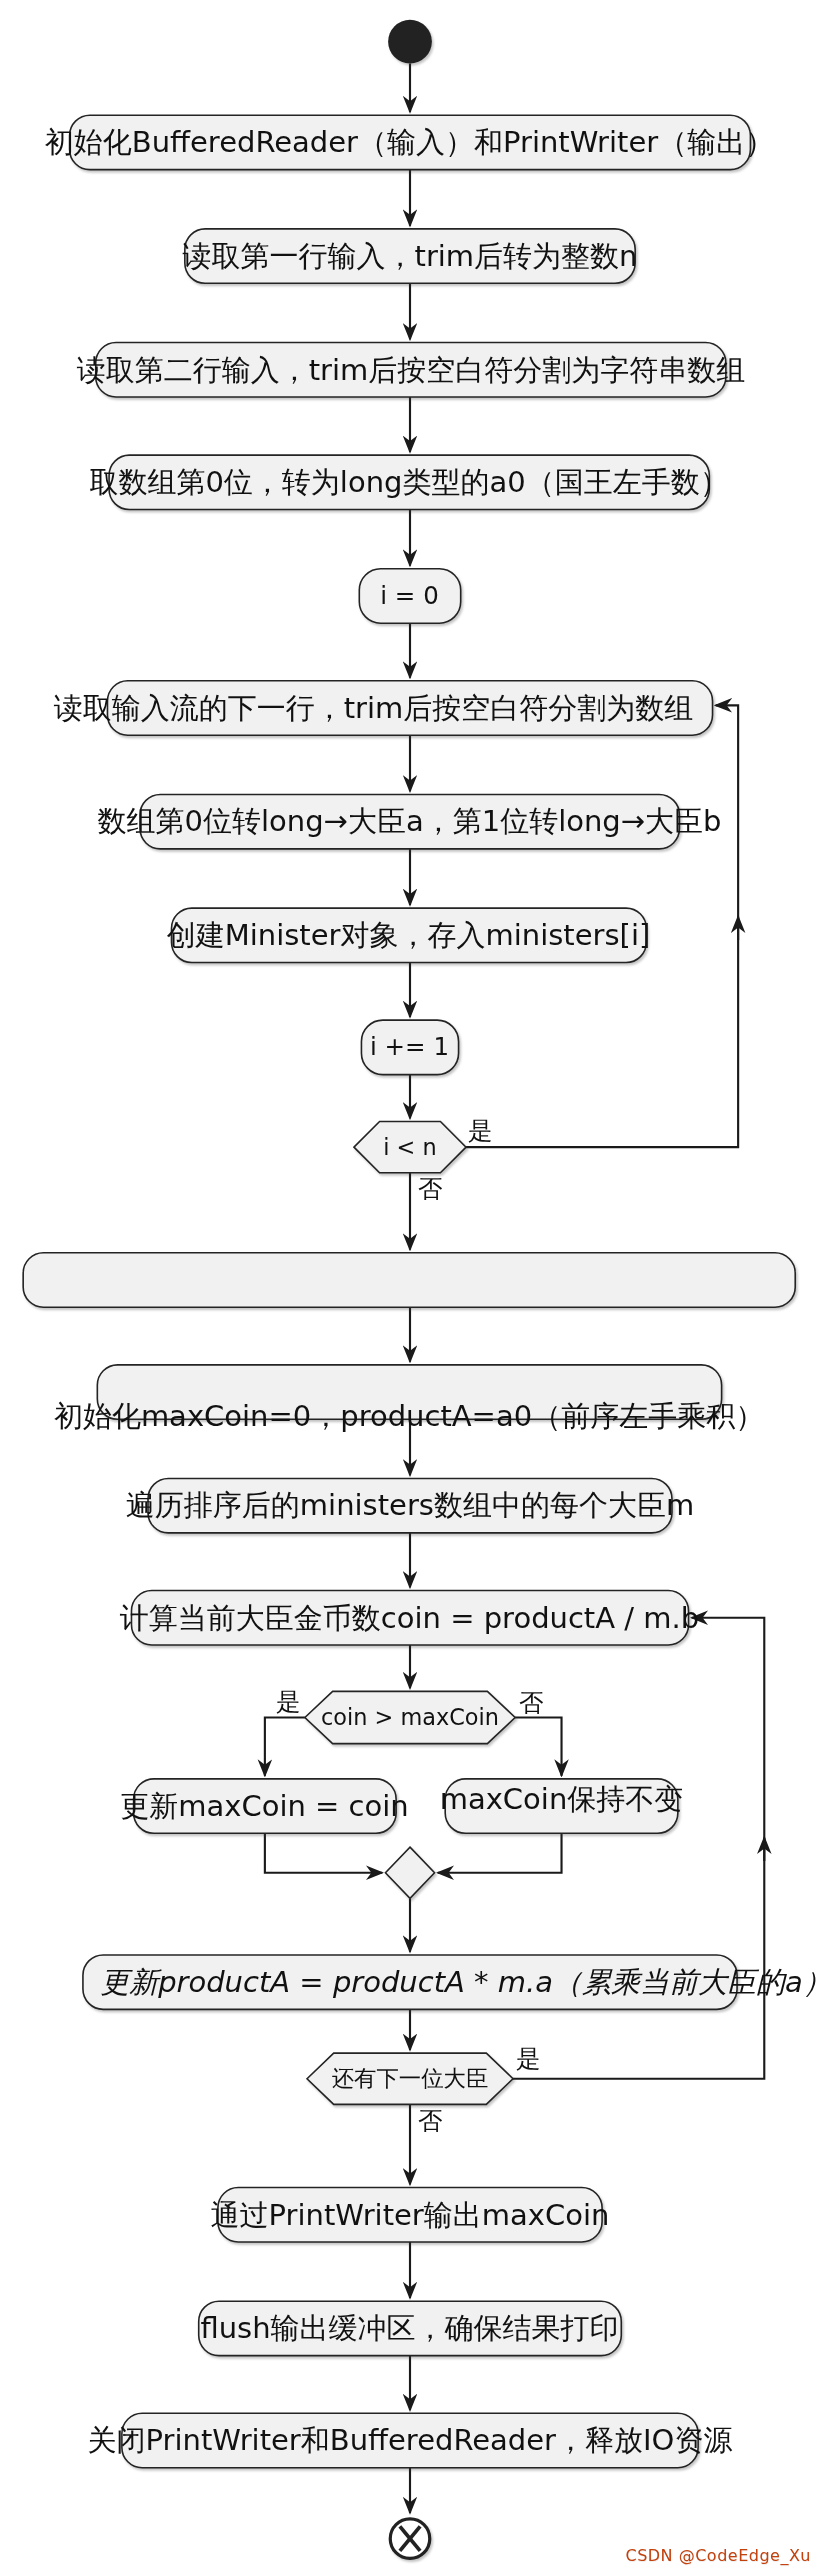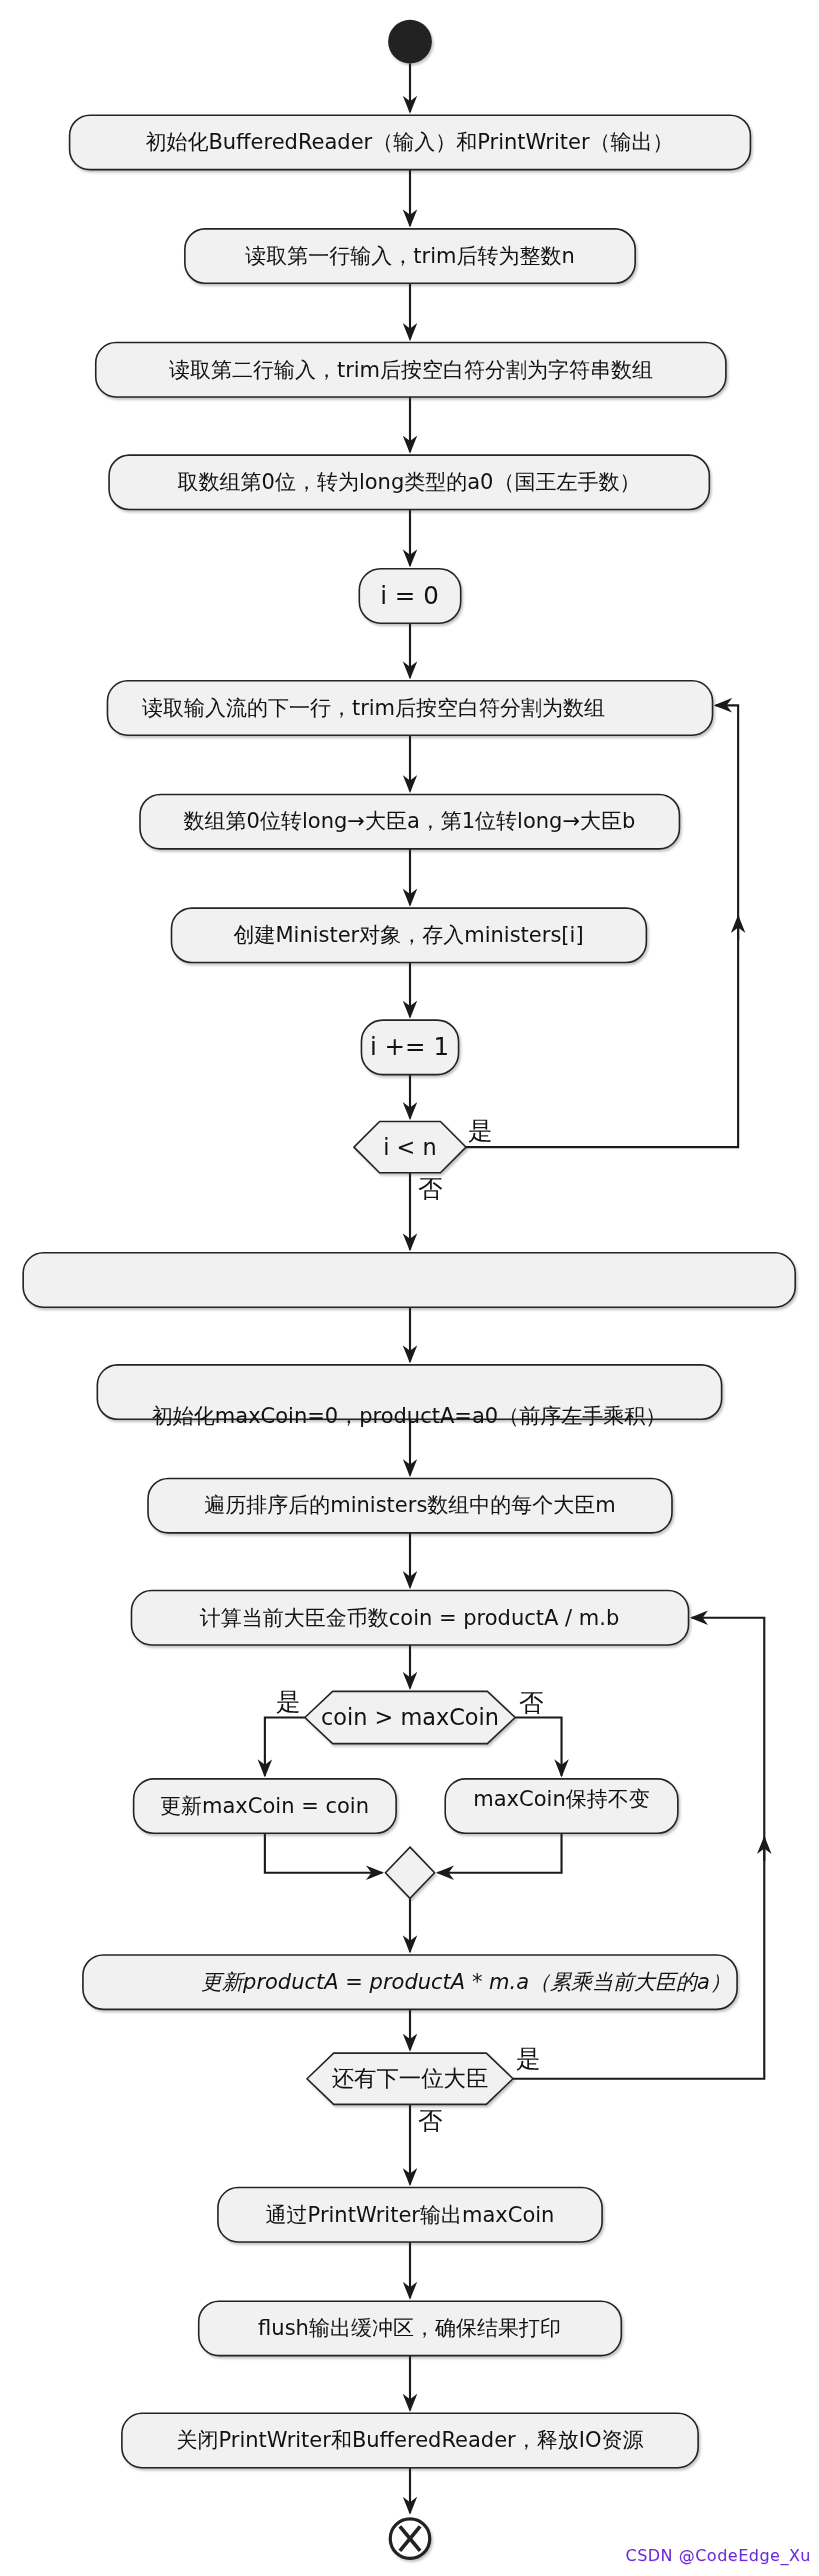--- a/index.html
+++ b/index.html
@@ -14,21 +14,21 @@
   }
   #edges-svg{position:absolute;left:0;top:0;z-index:1;}
   .shape-layer{filter:drop-shadow(3px 4px 2px rgba(60,60,60,0.30));}
   .node-label{
     position:absolute;
     z-index:2;
     display:flex;
     align-items:center;
     justify-content:center;
     white-space:nowrap;
-    font-size:21px;
+    font-size:29px;
     color:#111111;
     line-height:1;
   }
   .decision-label{font-size:22.4px;}
   .small-label{font-size:24.5px;}
   .branch-label{
     position:absolute;
     z-index:2;
     font-size:24.5px;
     color:#111111;
@@ -36,21 +36,21 @@
     white-space:nowrap;
   }
   .watermark{
     position:absolute;
     z-index:2;
     left:608px;
     top:2546px;
     width:203px;
     text-align:right;
     font-size:16px;
-    color:#6d28d9;
+    color:#c2410c;
     letter-spacing:0.5px;
     text-shadow:0.5px 0.5px 0 #efefef;
   }
 </style>
 </head>
 <body>
 
 <div id="canvas">
 
   <svg id="edges-svg" width="820" height="2576" viewBox="0 0 1536 4828">

